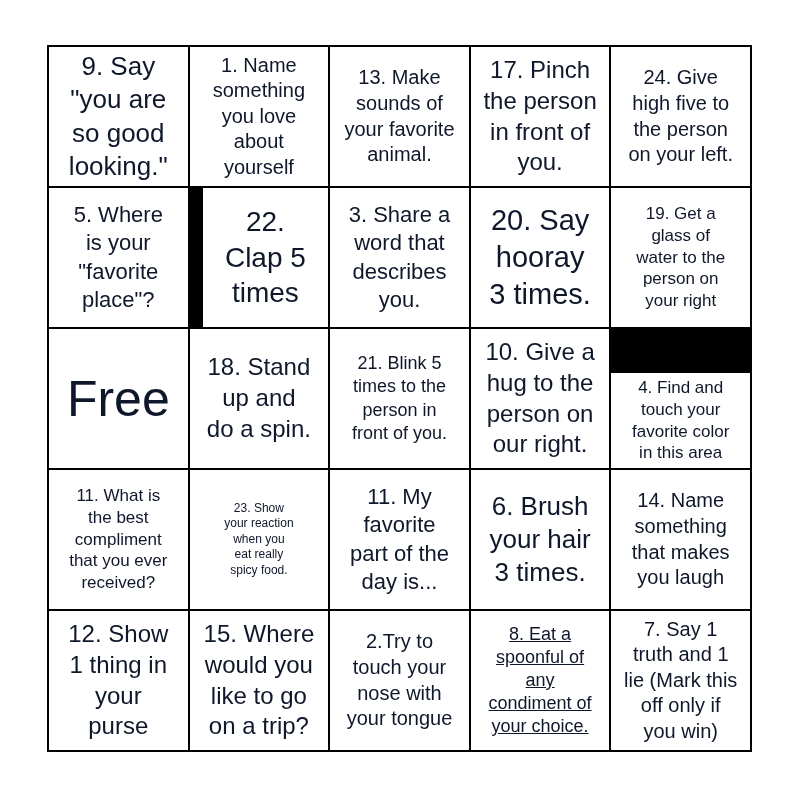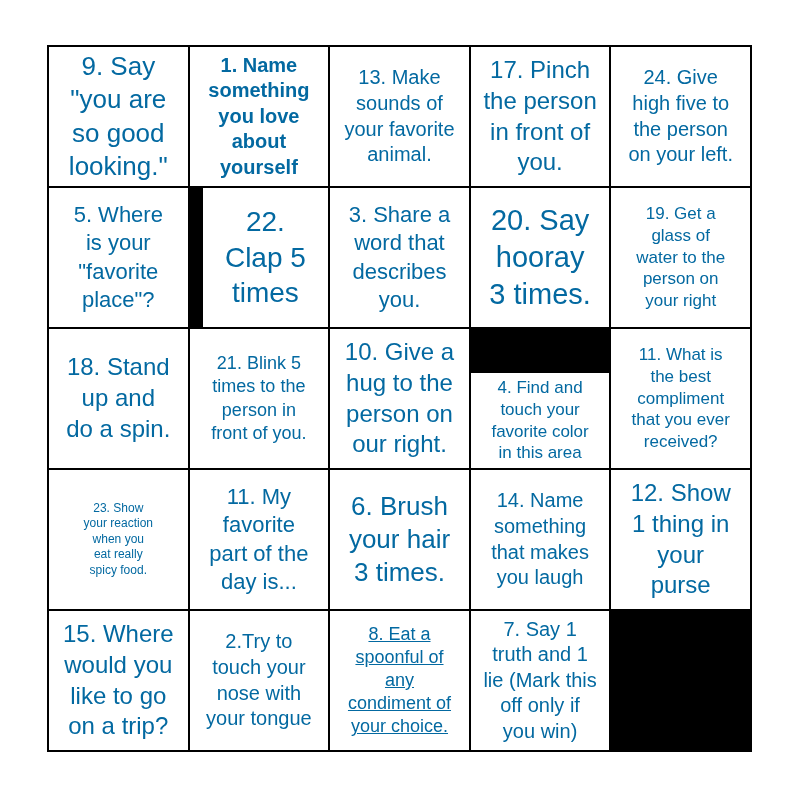--- a/index.html
+++ b/index.html
@@ -26,21 +26,21 @@
     box-sizing: border-box;
     display: grid;
     grid-template-columns: repeat(5, 1fr);
     grid-template-rows: repeat(5, 1fr);
     background: #000000;   
     padding: 2px;
     gap: 2px;
   }
   .cell {
     background: #ffffff;
-    color: #0369a1;
+    color: #0f172a;
     display: flex;
     align-items: center;
     justify-content: center;
     text-align: center;
     white-space: pre-line;
     line-height: 1.28;
     padding: 2px 3px;
     box-sizing: border-box;
     overflow: hidden;
     cursor: pointer;
@@ -48,21 +48,21 @@
 </style>
 </head>
 <body>
 
 <div class="page">
   <div class="bingo-grid">
       <div class="cell" style="font-size: 26px;">9. Say
 "you are
 so good
 looking."</div>
-      <div class="cell" style="font-size: 20px; font-weight: bold;">1. Name
+      <div class="cell" style="font-size: 20px;">1. Name
 something
 you love
 about
 yourself</div>
       <div class="cell" style="font-size: 20px;">13. Make
 sounds of
 your favorite
 animal.</div>
       <div class="cell" style="font-size: 24px;">17. Pinch
 the person
@@ -84,20 +84,21 @@
 describes
 you.</div>
       <div class="cell" style="font-size: 29px;">20. Say
 hooray
 3 times.</div>
       <div class="cell" style="font-size: 17px;">19. Get a
 glass of
 water to the
 person on
 your right</div>
+      <div class="cell" style="font-size: 50px;">Free</div>
       <div class="cell" style="font-size: 24px;">18. Stand
 up and
 do a spin.</div>
       <div class="cell" style="font-size: 18px;">21. Blink 5
 times to the
 person in
 front of you.</div>
       <div class="cell" style="font-size: 24px;">10. Give a
 hug to the
 person on

